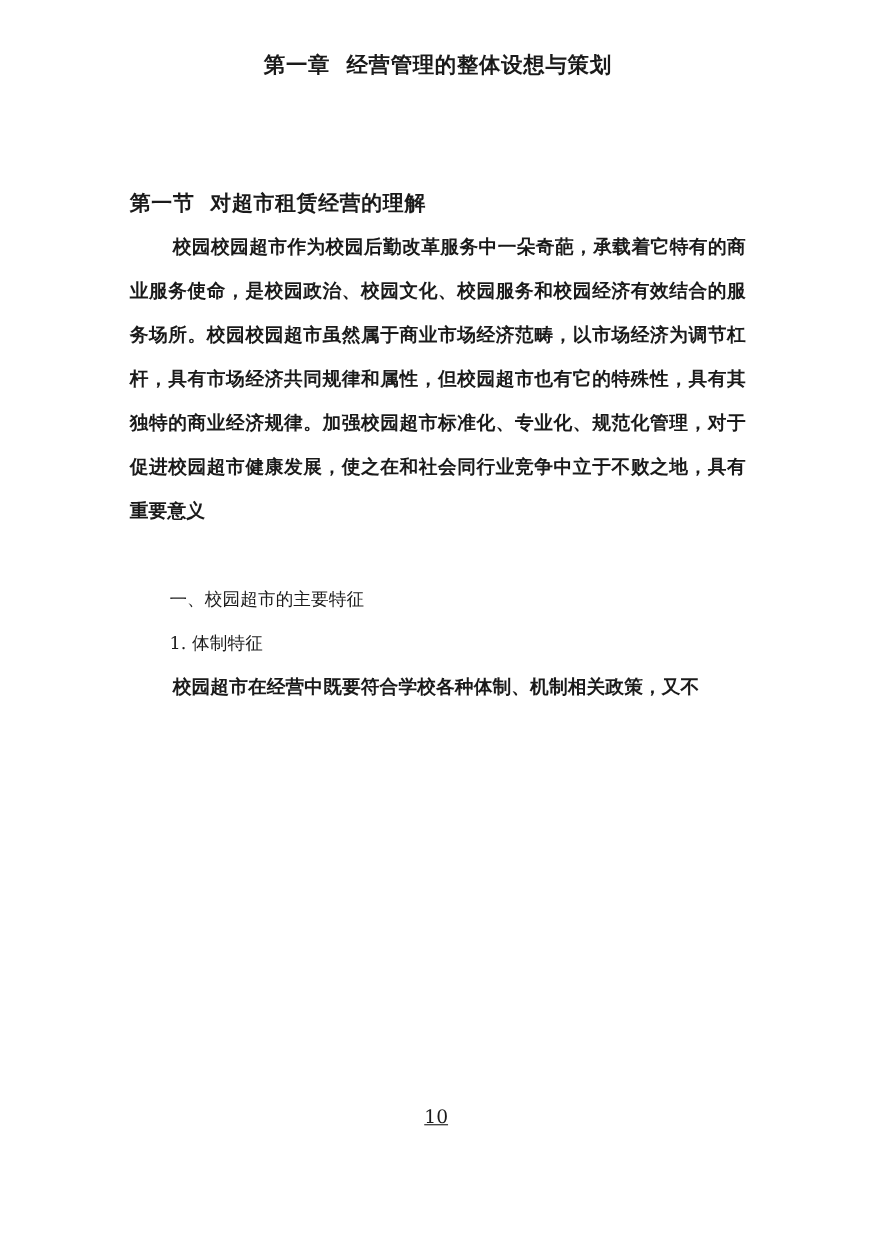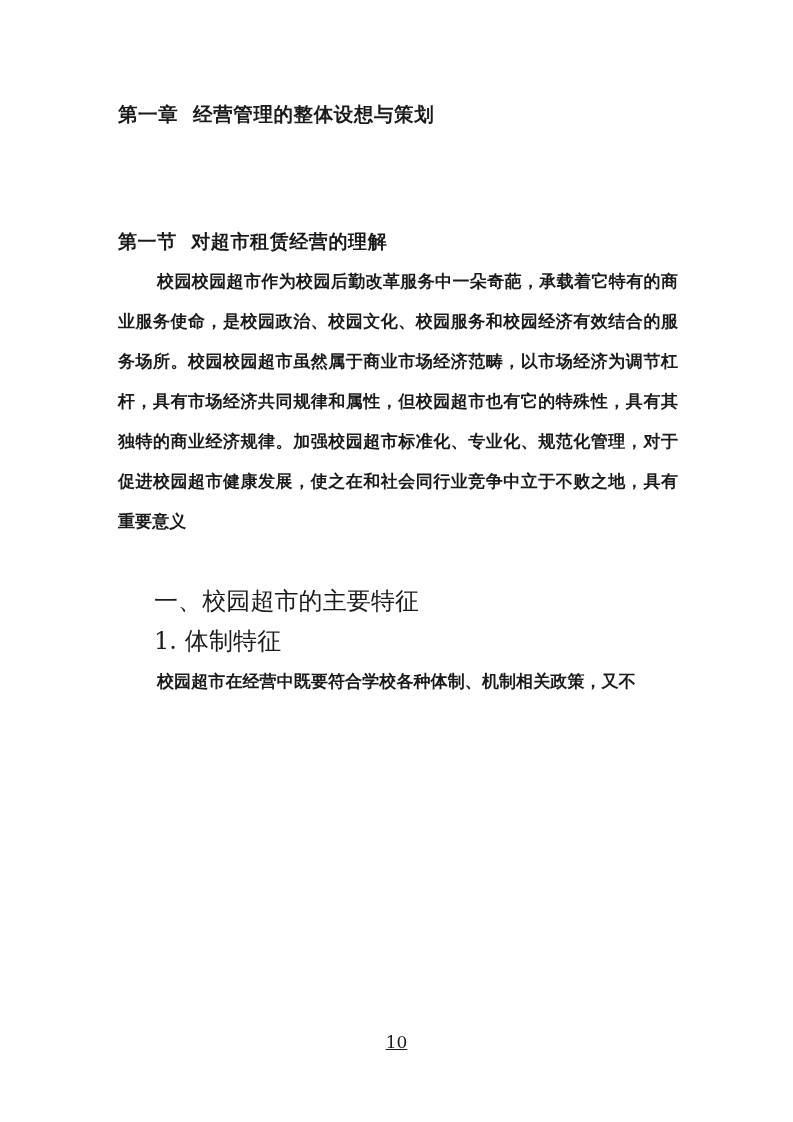--- a/index.html
+++ b/index.html
@@ -20,26 +20,27 @@
     overflow: hidden;
     box-sizing: border-box;
   }
   .content {
     position: absolute;
     left: 118px;
     top: 0;
     width: 560px;
   }
   .chapter-title {
+    text-align: center;
     font-size: 19.5px;
     font-weight: bold;
     letter-spacing: 0.6px;
     line-height: 40px;
     margin: 0;
-    padding-top: 95px;
+    padding-top: 39px;
     white-space: pre;
   }
   .section-title {
     text-align: left;
     font-size: 19px;
     font-weight: bold;
     letter-spacing: 0.6px;
     line-height: 40px;
     margin: 0;
     padding-top: 86px;
@@ -50,34 +51,34 @@
     line-height: 40px;
     margin: 0;
     text-align: justify;
     text-align-last: left;
     text-justify: inter-ideograph;
     text-indent: 39px;
     letter-spacing: 0.1px;
     font-weight: bold;
   }
   .sub-heading {
-    font-size: 24px;
+    font-size: 16px;
     line-height: 40px;
     margin: 0;
     text-indent: 36px;
     letter-spacing: 0.1px;
   }
   .spacer-block {
     height: 40px;
   }
   .page-number {
     position: absolute;
     left: 0;
     right: 0;
-    top: 1030px;
+    top: 1004px;
     text-align: center;
     font-size: 17px;
     font-family: "DejaVu Serif", "Liberation Serif", serif;
     line-height: 24px;
     text-decoration: underline;
   }
 </style>
 </head>
 <body>
 

